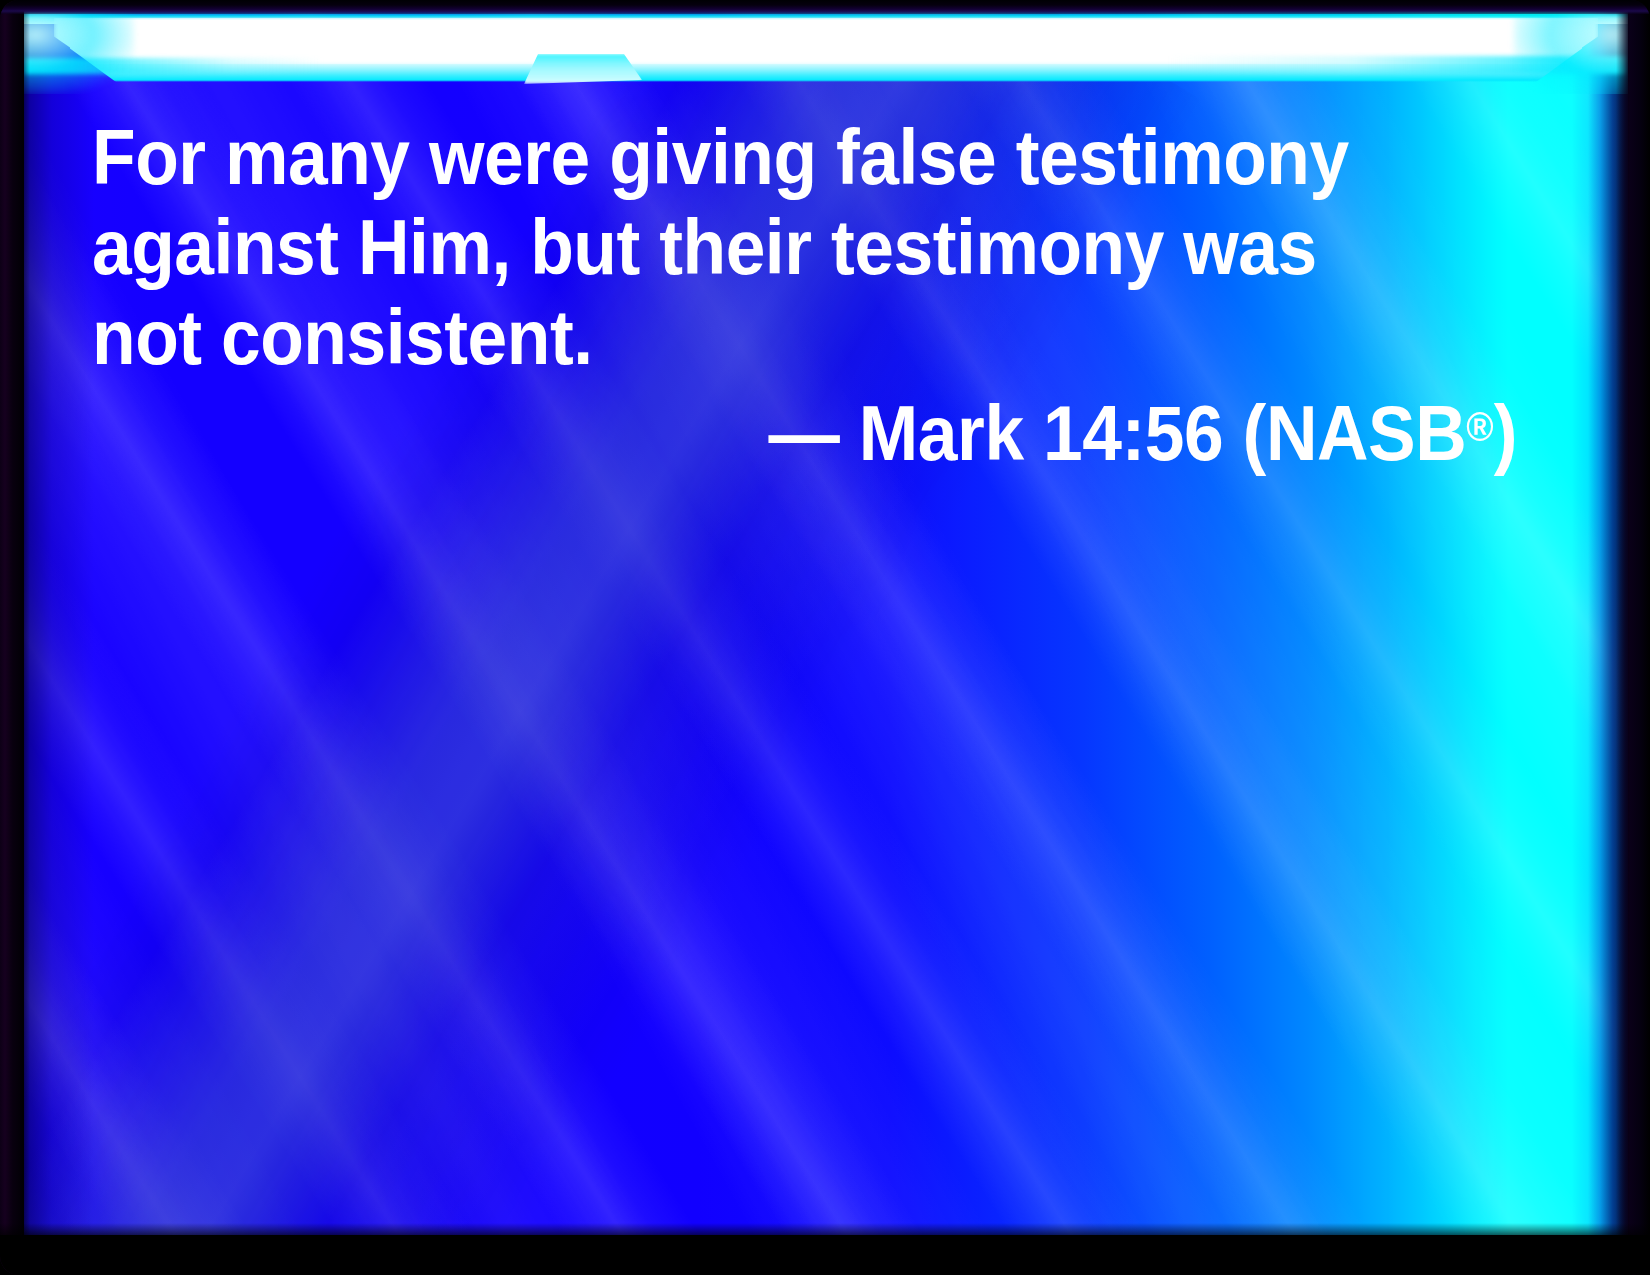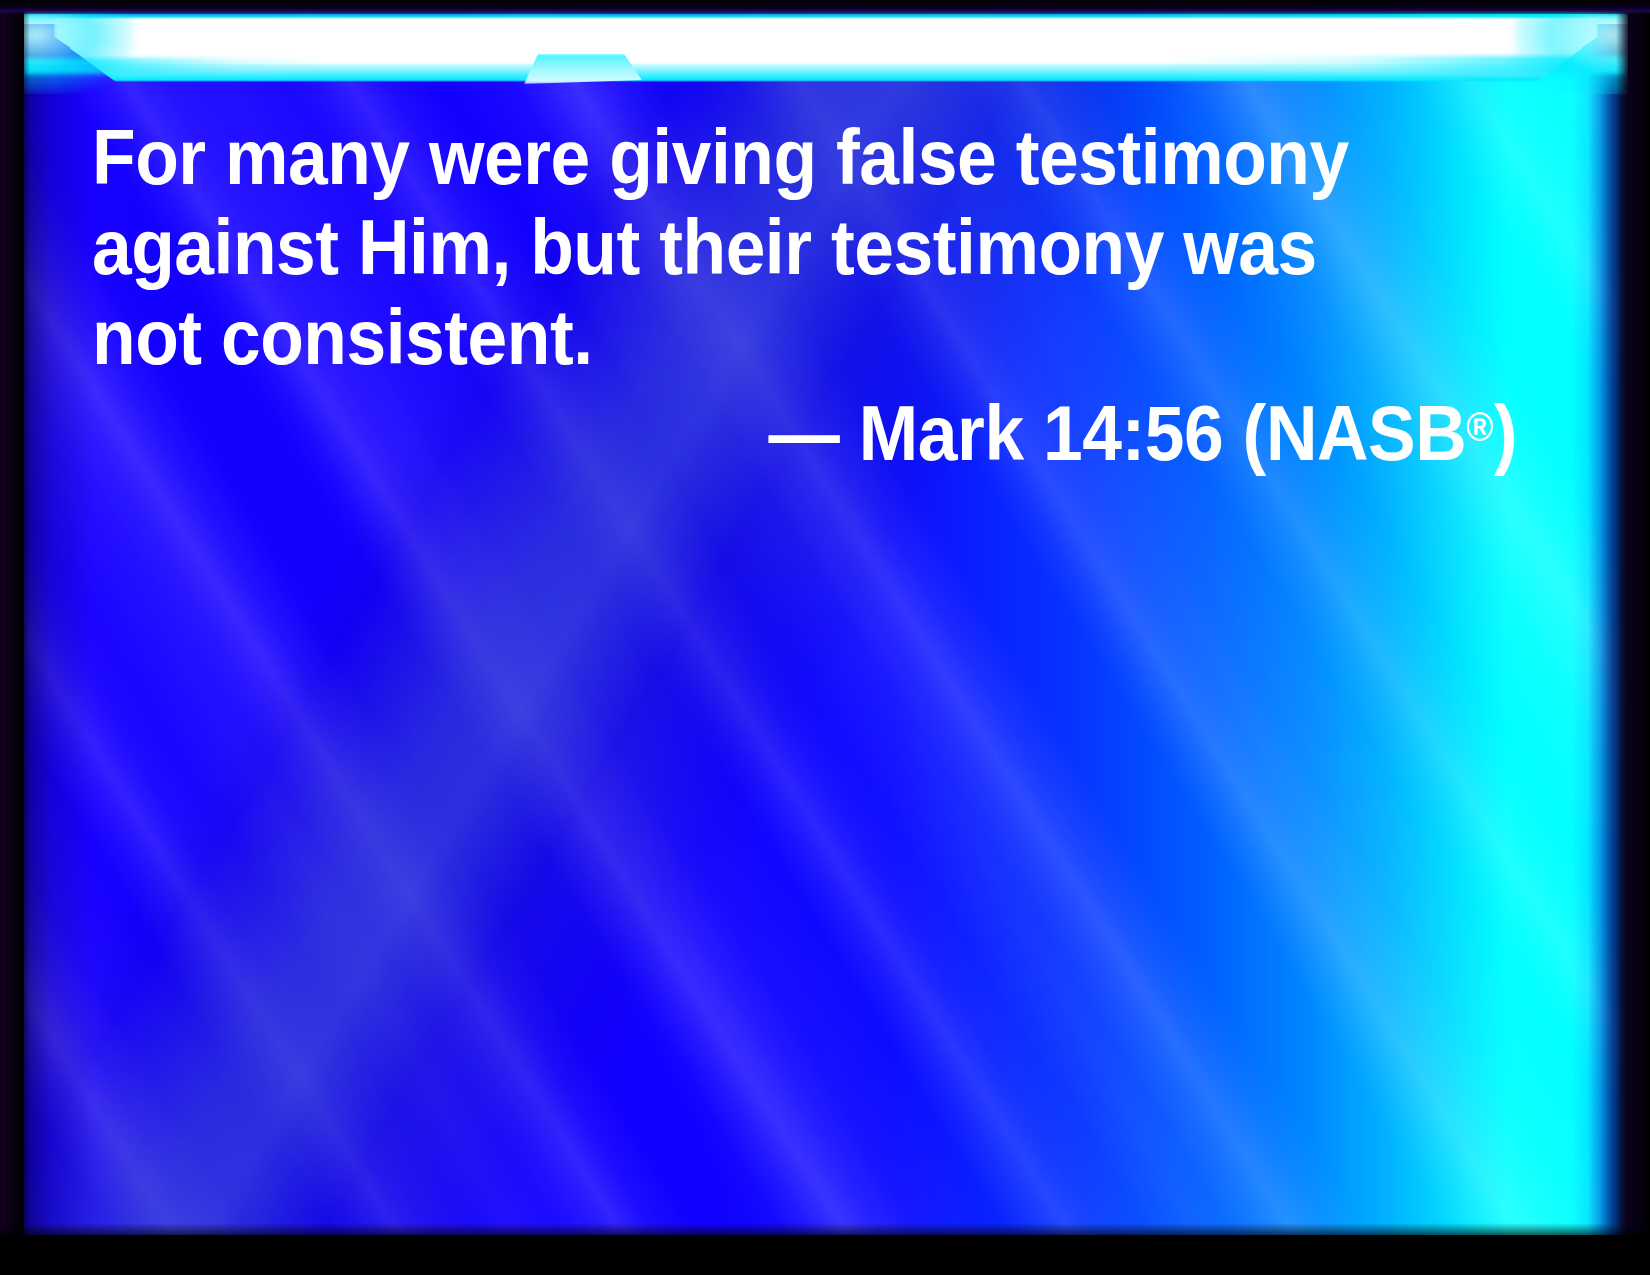--- a/index.html
+++ b/index.html
@@ -8,20 +8,21 @@
     padding: 0;
     background: #000;
   }
   #slide {
     position: relative;
     width: 1650px;
     height: 1275px;
     overflow: hidden;
     background: #000000;
     font-family: "Liberation Sans", "DejaVu Sans", sans-serif;
+    border-radius: 19px;
   }
 
   
   .frame-bg {
     position: absolute;
     inset: 0;
     background:
       linear-gradient(to right, #0b0010 0px, #1a0020 6px, #060008 14px, #000000 22px),
       #000000;
   }

